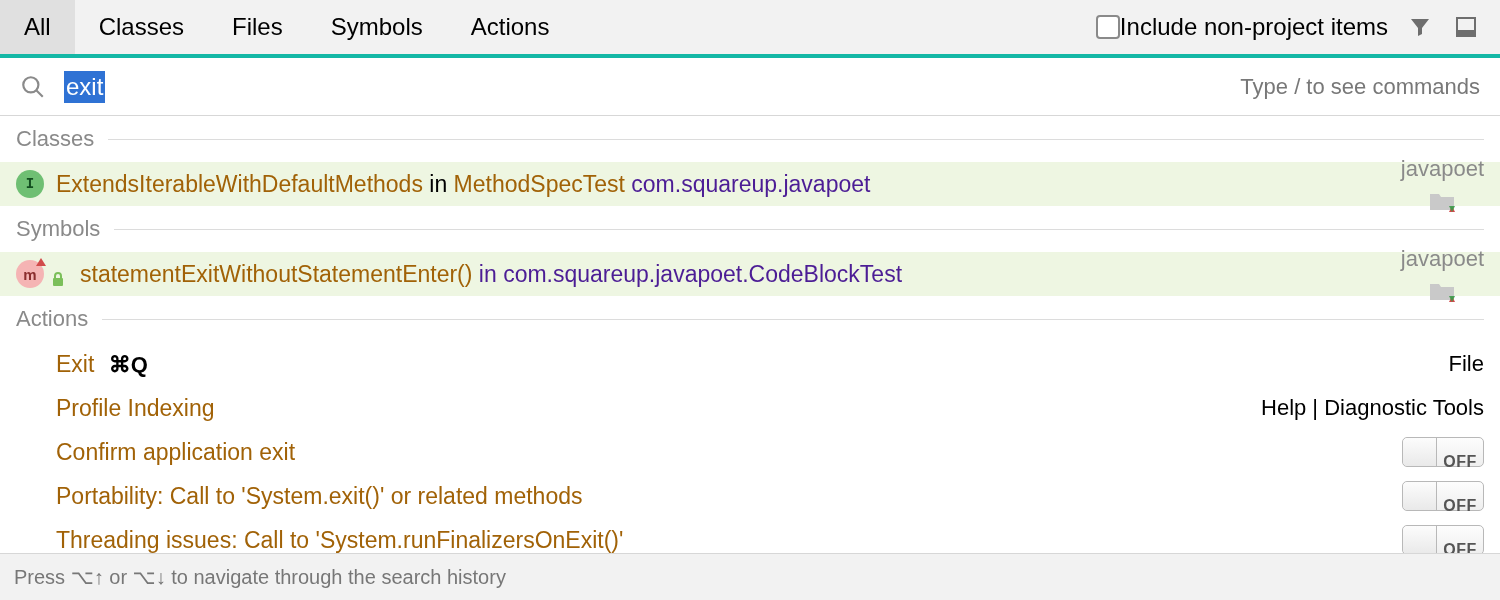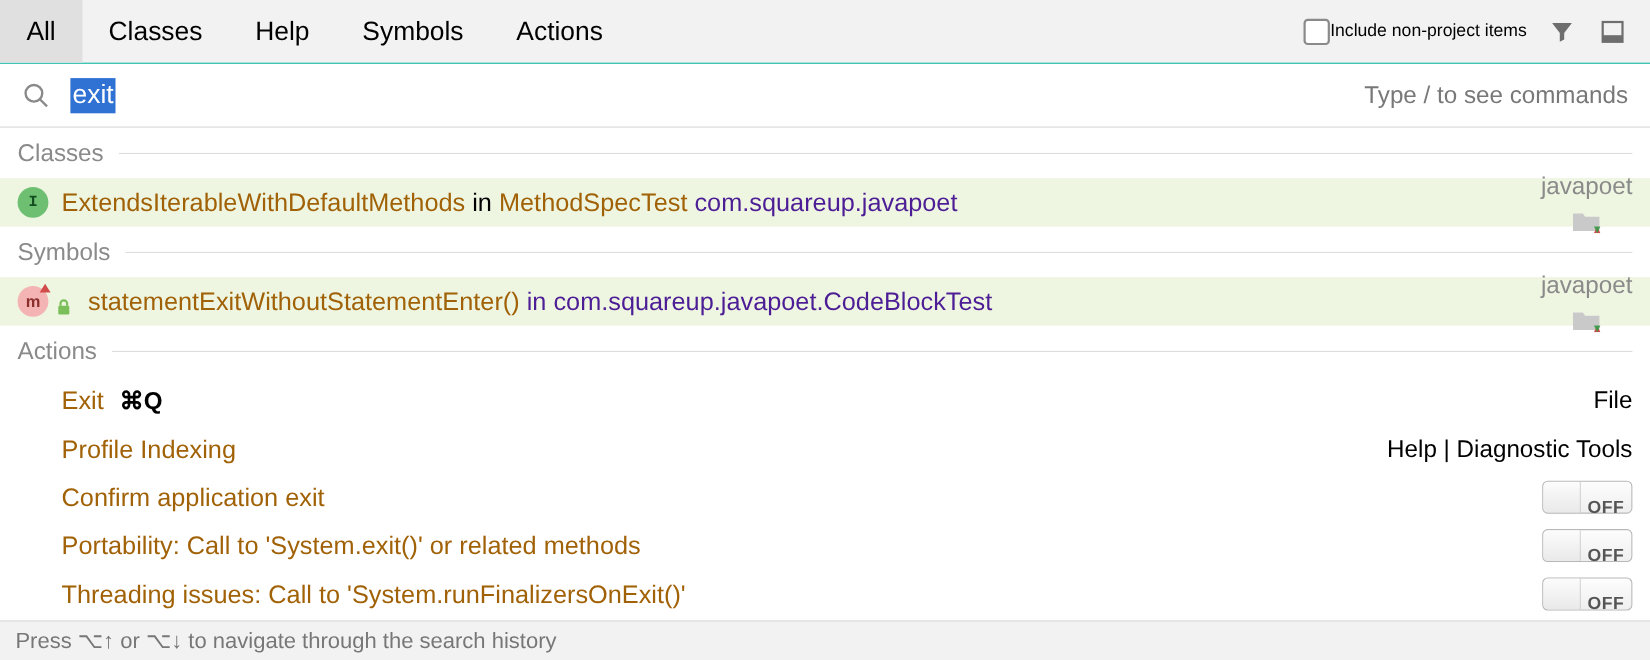--- a/index.html
+++ b/index.html
@@ -1,23 +1,23 @@
 <!DOCTYPE html>
 <html><head>
 <meta charset="utf-8">
 <style>
   * { box-sizing: border-box; margin: 0; padding: 0; }
   html, body { width: 1500px; height: 600px; font-family: -apple-system, "Helvetica Neue", Arial, sans-serif; background: #fff; color: #000; overflow: hidden; }
-  .tabbar { height: 58px; background: #f2f2f2; border-bottom: 1px solid #14b8a6; display: flex; align-items: stretch; justify-content: space-between; }
+  .tabbar { height: 58px; background: #f2f2f2; border-bottom: 4px solid #14b8a6; display: flex; align-items: stretch; justify-content: space-between; }
   .tabs { display: flex; align-items: stretch; }
   .tab { display: flex; align-items: center; padding: 0 24px; font-size: 24px; color: #000; cursor: pointer; }
   .tab.active { background: #e0e0e0; }
   .tabbar-spacer { flex: 1; }
   .tabbar-right { display: flex; align-items: center; gap: 18px; padding-right: 20px; }
-  .include-check { display: flex; align-items: center; gap: 0; font-size: 16px; cursor: pointer; }
+  .include-check { display: flex; align-items: center; gap: 0; font-size: 24px; cursor: pointer; }
   .checkbox { width: 24px; height: 24px; border: 2px solid #8a8a8a; border-radius: 4px; background: #fff; }
   .icon-btn { width: 28px; height: 28px; display: flex; align-items: center; justify-content: center; color: #6e6e6e; cursor: pointer; }
   .searchrow { height: 58px; display: flex; align-items: center; padding: 0 20px; border-bottom: 1px solid #d7d7d7; }
   .search-icon { width: 26px; height: 26px; color: #8a8a8a; margin-right: 18px; flex-shrink: 0; }
   .search-input-wrap { flex: 1; display: flex; align-items: center; }
   .search-text { font-size: 24px; background: #2f72d4; color: #fff; padding: 0 2px; display: inline-block; line-height: 32px; }
   .search-hint { font-size: 22px; color: #787878; margin-left: auto; }
   .results { overflow: hidden; }
   .section-header { display: flex; align-items: center; height: 46px; padding: 0 16px; font-size: 22px; color: #8a8a8a; }
   .section-header .line { flex: 1; height: 1px; background: #dcdcdc; margin-left: 14px; }
@@ -33,30 +33,30 @@
   .row .right .dark { color: #000; }
   .class-icon { width: 28px; height: 28px; border-radius: 50%; background: #6fbf73; display: flex; align-items: center; justify-content: center; font-size: 14px; font-weight: bold; color: #124d1f; font-family: "Courier New", monospace; }
   .method-icon { width: 28px; height: 28px; border-radius: 50%; background: #f5b4b4; display: flex; align-items: center; justify-content: center; font-size: 15px; font-weight: bold; color: #8b2e2e; position: relative; }
   .method-icon::after { content: ""; position: absolute; top: -2px; right: -2px; width: 0; height: 0; border-left: 5px solid transparent; border-right: 5px solid transparent; border-bottom: 8px solid #d14b4b; }
   .lock-icon { width: 16px; height: 16px; }
   .dir-icon { width: 26px; height: 22px; position: relative; }
   .shortcut { color: #000; margin-left: 8px; font-weight: 600; font-size: 22px; }
   .toggle { width: 82px; height: 30px; border: 1px solid #b8b8b8; border-radius: 5px; background: linear-gradient(#fdfdfd,#efefef); display: flex; align-items: center; position: relative; cursor: pointer; }
   .toggle .knob { width: 34px; height: 100%; border-right: 1px solid #b8b8b8; background: linear-gradient(#fcfcfc,#e9e9e9); border-radius: 5px 0 0 5px; }
   .toggle .label { flex: 1; text-align: center; font-size: 16px; font-weight: 700; color: #555; letter-spacing: 0.5px; margin-top: 20px; }
-  .footer { position: absolute; bottom: 0; left: 0; right: 0; height: 36px; background: #f2f2f2; border-top: 1px solid #d7d7d7; display: flex; align-items: center; padding: 0 14px; font-size: 20px; color: #777; }
+  .footer { position: absolute; bottom: 0; left: 0; right: 0; height: 47px; background: #f2f2f2; border-top: 1px solid #d7d7d7; display: flex; align-items: center; padding: 0 14px; font-size: 20px; color: #777; }
 </style>
 </head>
 <body>
 
 <div class="tabbar">
   <div class="tabs">
     <div class="tab active">All</div>
     <div class="tab">Classes</div>
-    <div class="tab">Help</div>
+    <div class="tab">Files</div>
     <div class="tab">Symbols</div>
     <div class="tab">Actions</div>
   </div>
   <div class="tabbar-spacer"></div>
   <div class="tabbar-right">
     <label class="include-check">
       <span class="checkbox"></span>
       <span>Include non-project items</span>
     </label>
     <span class="icon-btn">

